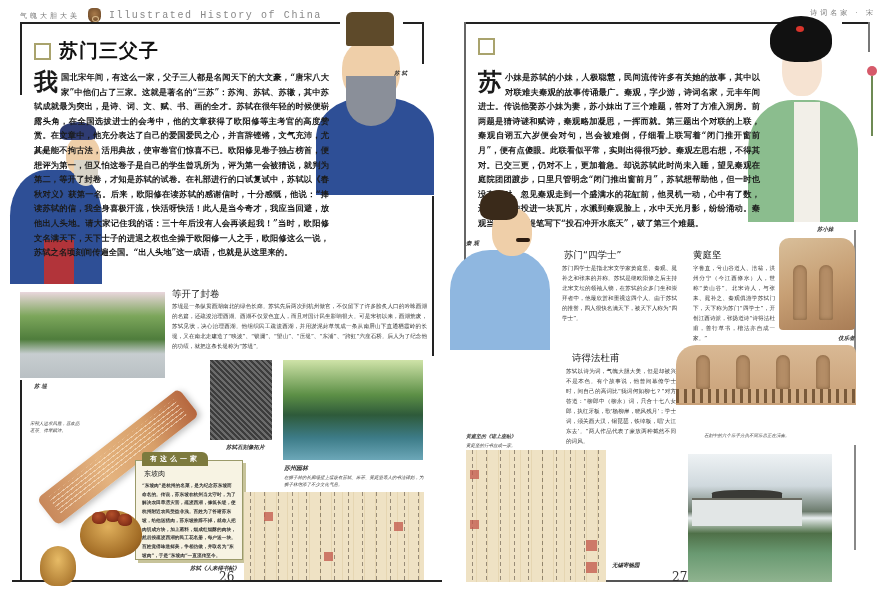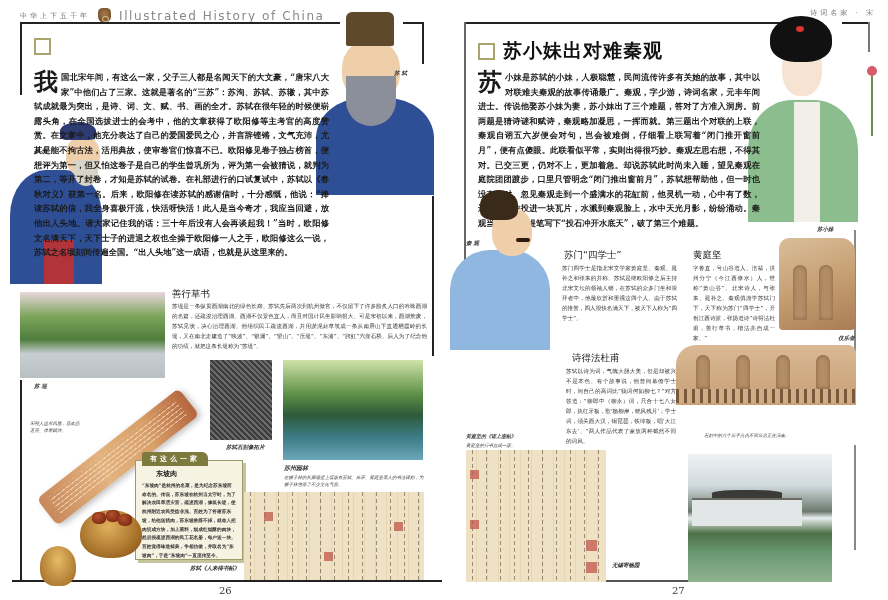--- a/index.html
+++ b/index.html
@@ -5,41 +5,41 @@
   * { box-sizing: border-box; margin: 0; padding: 0; }
   html, body { width: 888px; height: 600px; overflow: hidden; background: #ffffff; }
   body { position: relative; font-family: "DejaVu Serif", "Liberation Serif", serif; color: #1a1a1a; }
 
   .page { position: absolute; top: 0; height: 600px; width: 444px; background: #fff; }
   .page.left { left: 0; }
   .page.right { left: 444px; }
 
   .running-head { position: absolute; top: 8px; font-family: "DejaVu Sans", sans-serif; font-size: 7px; letter-spacing: 3px; color: #777; }
   .running-head.left { left: 20px; display: flex; align-items: center; gap: 8px; }
-  .running-head .en { letter-spacing: 1.6px; font-size: 12px; color: #888; }
+  .running-head .en { letter-spacing: 1.6px; font-size: 10px; color: #888; font-family: Liberation Mono, monospace; }
   .mask-icon { width: 13px; height: 15px; border-radius: 5px 5px 7px 7px; background: radial-gradient(circle at 50% 40%, #a87a4a, #5b3a1e); position: relative; }
   .mask-icon::after { content: ""; position: absolute; left: 4px; bottom: 1px; width: 5px; height: 4px; border: 1px solid #d8b98a; border-radius: 50%; }
   .running-head.right { right: 12px; }
 
   .frame-line { position: absolute; background: #222; }
 
   .section-title { position: absolute; display: flex; align-items: center; gap: 8px; font-family: "DejaVu Serif", serif; font-weight: bold; font-size: 19px; color: #111; letter-spacing: 1px; }
   .title-box { width: 17px; height: 17px; border: 2.5px solid #a9a36d; background: #fff; }
 
   .body-text { position: absolute; font-size: 8.3px; line-height: 14.6px; font-weight: bold; color: #1b1b1b; text-align: justify; }
   .dropcap { float: left; font-size: 24px; line-height: 24px; font-weight: bold; margin-right: 3px; margin-top: 0px; }
 
   .img { position: absolute; overflow: hidden; }
   .caption { position: absolute; font-size: 6px; font-style: italic; color: #333; font-weight: bold; }
   .caption-small { position: absolute; font-size: 4.5px; font-style: italic; color: #444; line-height: 7px; }
 
   .sub-title { position: absolute; font-family: "DejaVu Sans", sans-serif; font-size: 9.5px; color: #222; }
   .sub-text { position: absolute; font-family: "DejaVu Sans", sans-serif; font-size: 5.6px; line-height: 10px; color: #333; text-align: justify; }
 
-  .page-num { position: absolute; bottom: 4px; font-size: 10px; color: #333; }
+  .page-num { position: absolute; bottom: 16px; font-size: 12px; color: #333; }
   .hat { position: absolute; background: #5e4a2a; border-radius: 6px 6px 2px 2px; }
   .face { position: absolute; background: #efcfa9; border-radius: 45%; }
   .beard { position: absolute; background: #8a8f99; border-radius: 0 0 50% 50%; }
   .robe { position: absolute; background: #2e4f96; border-radius: 40% 40% 0 0; }
   .robe-red { position: absolute; background: #b2343a; }
   .robe-light { position: absolute; background: #8fb7e0; border-radius: 40% 40% 0 0; }
 
   .lady-hair { position: absolute; background: #111; border-radius: 50% 50% 40% 40%; }
   .lady-face { position: absolute; background: #f6e3d2; border-radius: 45%; }
   .lady-robe { position: absolute; background: #8bbd8e; border-radius: 40% 40% 0 0; }
@@ -60,46 +60,47 @@
 
   .zither { position: absolute; background: linear-gradient(100deg, #c7875a 0%, #e4b37f 40%, #d8a06a 70%, #b4643d 100%); transform: rotate(-38deg); border-radius: 6px; box-shadow: 2px 3px 6px rgba(0,0,0,.25); }
   .zither::before { content: ""; position: absolute; top: 6px; bottom: 6px; left: 10px; right: 10px; background: repeating-linear-gradient(180deg, transparent 0 3px, rgba(255,240,220,.55) 3px 4px); }
 
   .teapot { position: absolute; background: radial-gradient(ellipse at 45% 35%, #e0b05c, #a06a24 70%, #6b4316); border-radius: 50% 50% 45% 45%; }
   .teapot-lid { position: absolute; background: radial-gradient(ellipse at 50% 35%, #e7bb66, #9b6520); border-radius: 50% 50% 40% 40%; }
   .pork { position: absolute; width: 14px; height: 12px; background: radial-gradient(circle at 40% 35%, #b4502a, #6b1f10); border-radius: 40%; }
 
   .baike { position: absolute; background: #f7f3e3; border: 1px solid #9b9a6a; box-shadow: 3px 3px 0 #c7c39a; }
   .baike-tab { position: absolute; left: 6px; top: -9px; background: #7d7a3e; color: #fff; font-size: 7px; font-weight: bold; letter-spacing: 3px; padding: 2px 8px; border-radius: 3px 6px 0 0; }
-  .baike-title { position: absolute; left: 20px; top: 8px; font-size: 7px; font-weight: bold; color: #222; }
+  .baike-title { position: absolute; left: 8px; top: 8px; font-size: 7px; font-weight: normal; color: #222; }
   .baike-text { position: absolute; left: 6px; top: 21px; right: 6px; font-size: 4.7px; line-height: 8.7px; color: #333; font-weight: bold; }
 
   .flower { position: absolute; }
 </style>
 </head>
 <body>
 
 <div class="page left">
 
   <div class="running-head left">
-    <span>中华上下五千年</span>
+    <span>气魄大胆大美</span>
     <span class="mask-icon"></span>
     <span class="en">Illustrated History of China</span>
   </div>
 
   <div class="frame-line" style="left:20px; top:22px; width:320px; height:1.5px;"></div>
   <div class="frame-line" style="left:20px; top:22px; width:1.5px; height:73px;"></div>
   <div class="frame-line" style="left:20px; top:380px; width:1.5px; height:200px;"></div>
   <div class="frame-line" style="left:12px; top:580px; width:430px; height:1.5px;"></div>
   <div class="frame-line" style="left:422px; top:22px; width:1.5px; height:42px;"></div>
   <div class="frame-line" style="left:403px; top:22px; width:20px; height:1.5px;"></div>
   <div class="frame-line" style="left:432px; top:196px; width:1.5px; height:160px;"></div>
 
   <div class="section-title" style="left:34px; top:38px;">
     <span class="title-box"></span>
+    <span>苏门三父子</span>
   </div>
 
   <div class="img" style="left:312px; top:10px; width:125px; height:185px;">
     <div class="robe" style="left:4px; top:88px; width:118px; height:100px;"></div>
     <div class="face" style="left:30px; top:30px; width:58px; height:62px;"></div>
     <div class="beard" style="left:34px; top:66px; width:50px; height:50px;"></div>
     <div class="hat" style="left:34px; top:2px; width:48px; height:34px;"></div>
   </div>
   <div class="caption" style="left:394px; top:70px; font-size:5.5px;">苏 轼</div>
 
@@ -112,21 +113,21 @@
   </div>
   <div class="caption" style="left:34px; top:148px; font-size:5.5px;">苏 洵</div>
 
   <div class="body-text" style="left:34px; top:70px; width:295px;">
     <span class="dropcap">我</span><span>国北宋年间，有这么一家，父子三人都是名闻天下的大文豪，“唐宋八大家”中他们占了三家。这就是著名的“三苏”：苏洵、苏轼、苏辙，其中苏轼成就最为突出，是诗、词、文、赋、书、画的全才。苏轼在很年轻的时候便崭露头角，在全国选拔进士的会考中，他的文章获得了欧阳修等主考官的高度赞赏。在文章中，他充分表达了自己的爱国爱民之心，并言辞铿锵，文气充沛，尤其是能不拘古法，活用典故，使审卷官们惊喜不已。欧阳修见卷子独占榜首，便想评为第一，但又怕这卷子是自己的学生曾巩所为，评为第一会被猜说，就判为第二，等开了封卷，才知是苏轼的试卷。在礼部进行的口试复试中，苏轼以《春秋对义》获第一名。后来，欧阳修在读苏轼的感谢信时，十分感慨，他说：“捧读苏轼的信，我全身喜极汗流，快活呀快活！此人是当今奇才，我应当回避，放他出人头地。请大家记住我的话：三十年后没有人会再谈起我！”当时，欧阳修文名满天下，天下士子的进退之权也全操于欧阳修一人之手，欧阳修这么一说，苏轼之名顷刻间传遍全国。“出人头地”这一成语，也就是从这里来的。</span>
   </div>
 
   <div class="img photo-lake" style="left:20px; top:292px; width:145px; height:86px;"></div>
   <div class="caption" style="left:34px; top:383px; font-size:5.5px;">苏 堤</div>
 
-  <div class="sub-title" style="left:172px; top:288px;">善行草书</div>
+  <div class="sub-title" style="left:172px; top:288px;">等开了封卷</div>
   <div class="sub-text" style="left:172px; top:301px; width:255px;">苏堤是一条纵贯西湖南北的绿色长廊。苏轼先后两次到杭州做官，不仅留下了许多脍炙人口的吟咏西湖的名篇，还疏浚治理西湖。西湖不仅景色宜人，而且对国计民生影响很大。可是宋初以来，西湖荒废，苏轼见状，决心治理西湖。他组织民工疏浚西湖，并用淤泥葑草筑成一条从南屏山下直通栖霞岭的长堤，又在南北走建造了“映波”、“锁澜”、“望山”、“压堤”、“东浦”、“跨虹”六座石桥。后人为了纪念他的功绩，就把这条长堤称为“苏堤”。</div>
 
   <div class="zither" style="left:28px; top:440px; width:180px; height:34px;"></div>
   <div class="caption-small" style="left:30px; top:420px; width:50px;">宋朝人追求风雅，喜欢品茗茶、弹琴赋诗。</div>
 
   <div class="img photo-rubbing" style="left:210px; top:360px; width:62px; height:80px;"></div>
   <div class="caption" style="left:226px; top:444px; font-size:5.5px;">苏轼石刻像拓片</div>
 
   <div class="img photo-garden" style="left:283px; top:360px; width:140px; height:100px;"></div>
   <div class="caption" style="left:284px; top:464px; font-size:6px;">苏州园林</div>
@@ -161,21 +162,20 @@
 
   <div class="frame-line" style="left:20px; top:22px; width:318px; height:1.5px;"></div>
   <div class="frame-line" style="left:20px; top:22px; width:1.5px; height:300px; background:#666;"></div>
   <div class="frame-line" style="left:398px; top:22px; width:26px; height:1.5px;"></div>
   <div class="frame-line" style="left:424px; top:22px; width:1.5px; height:30px; background:#777;"></div>
   <div class="frame-line" style="left:410px; top:230px; width:1.5px; height:320px; background:#888;"></div>
   <div class="frame-line" style="left:160px; top:580px; width:100px; height:1.5px; background:#555;"></div>
 
   <div class="section-title" style="left:34px; top:38px;">
     <span class="title-box"></span>
-    <span>苏小妹出对难秦观</span>
   </div>
 
   <div class="img" style="left:300px; top:12px; width:116px; height:210px;">
     <div class="lady-robe" style="left:4px; top:88px; width:110px; height:122px;"></div>
     <div class="lady-robe-inner" style="left:50px; top:90px; width:26px; height:120px;"></div>
     <div class="lady-face" style="left:38px; top:30px; width:40px; height:54px;"></div>
     <div class="lady-hair" style="left:26px; top:4px; width:62px; height:46px;"></div>
     <div style="position:absolute; left:52px; top:14px; width:8px; height:6px; background:#d9342b; border-radius:50%;"></div>
   </div>
   <div class="caption" style="left:373px; top:226px; font-size:5.5px;">苏小妹</div>

